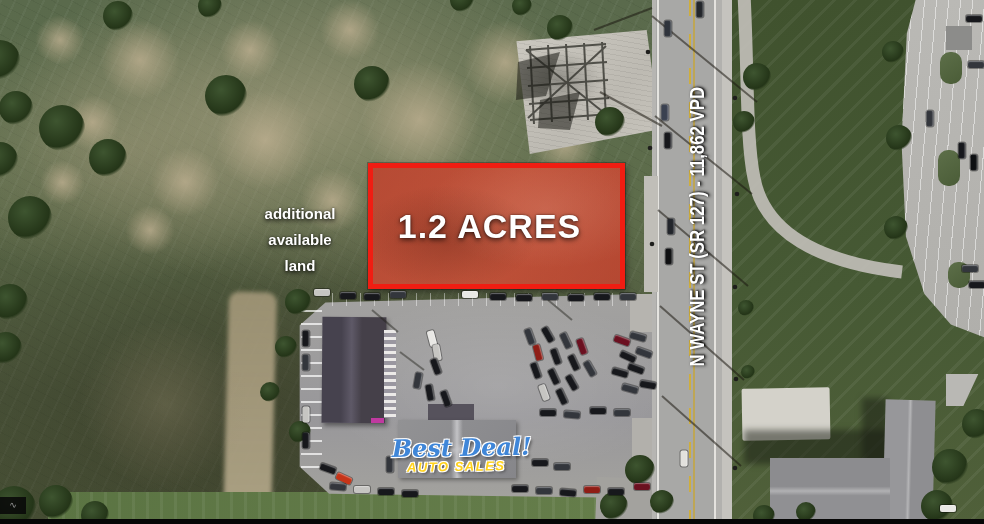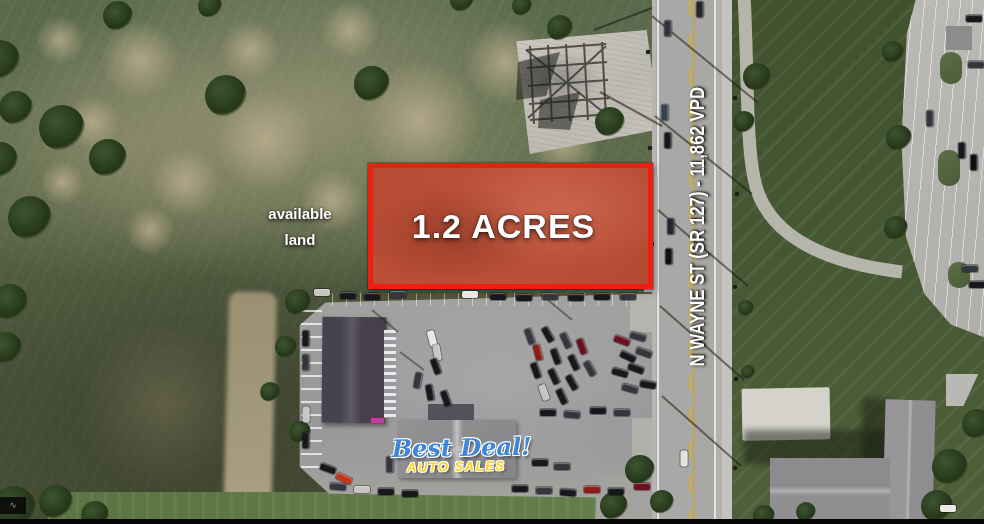--- a/index.html
+++ b/index.html
@@ -129,21 +129,21 @@
   .road-line{position:absolute;top:0;height:100%;}
   .edge-l{left:5px;width:2px;background:rgba(240,239,234,.85);}
   .edge-r{left:62px;width:2px;background:rgba(240,239,234,.8);}
   .center-dash{
     left:37px;width:2px;
     background:repeating-linear-gradient(180deg,#cfae3c 0 16px, rgba(0,0,0,0) 16px 34px);
   }
   .center-solid{left:41px;width:1.5px;background:rgba(198,166,58,.75);}
   
   .parcel{
-    left:368px;top:163px;width:285px;height:126px;box-sizing:border-box;
+    left:368px;top:163px;width:257px;height:126px;box-sizing:border-box;
     border:5px solid var(--parcel-border,#f01d12);
     background-image:
       radial-gradient(120px 70px at 30% 60%, rgba(60,20,10,.25), rgba(60,20,10,0) 75%),
       radial-gradient(160px 80px at 70% 35%, rgba(255,200,180,.18), rgba(255,200,180,0) 75%),
       linear-gradient(rgba(216,48,28,.55), rgba(216,48,28,.55)),
       linear-gradient(120deg,#8d6b52,#a07a5c 50%, #8a664d);
     display:flex;align-items:center;justify-content:center;
     box-shadow:0 0 0 1px rgba(0,0,0,.25), 2px 3px 6px rgba(0,0,0,.35);
   }
   .parcel-label{
@@ -418,20 +418,21 @@
       <div class="car" style="left: 968px; top: 60.5px; background: rgb(51, 54, 60); transform: rotate(0deg);"></div>
       <div class="car" style="left: 954px; top: 146.5px; background: rgb(23, 24, 28); transform: rotate(90deg);"></div>
       <div class="car" style="left: 966px; top: 158.5px; background: rgb(14, 16, 18); transform: rotate(90deg);"></div>
       <div class="car" style="left: 962px; top: 264.5px; background: rgb(51, 54, 60); transform: rotate(0deg);"></div>
       <div class="car" style="left: 969px; top: 280.5px; background: rgb(23, 24, 28); transform: rotate(0deg);"></div>
       <div class="car" style="left: 922px; top: 114.5px; background: rgb(51, 54, 60); transform: rotate(90deg);"></div>
       <div class="car" style="left: 940px; top: 504.5px; background: rgb(233, 232, 229); transform: rotate(0deg);"></div>
     </div>
 
   <div class="abs label-additional">
+    <div>additional</div>
     <div>available</div>
     <div>land</div>
   </div>
   <div class="abs label-road">N WAYNE ST (SR 127) - 11,862 VPD</div>
 
   <div class="abs logo">
     <div class="logo-script">Best Deal!</div>
     <div class="logo-sub">AUTO SALES</div>
   </div>
 

